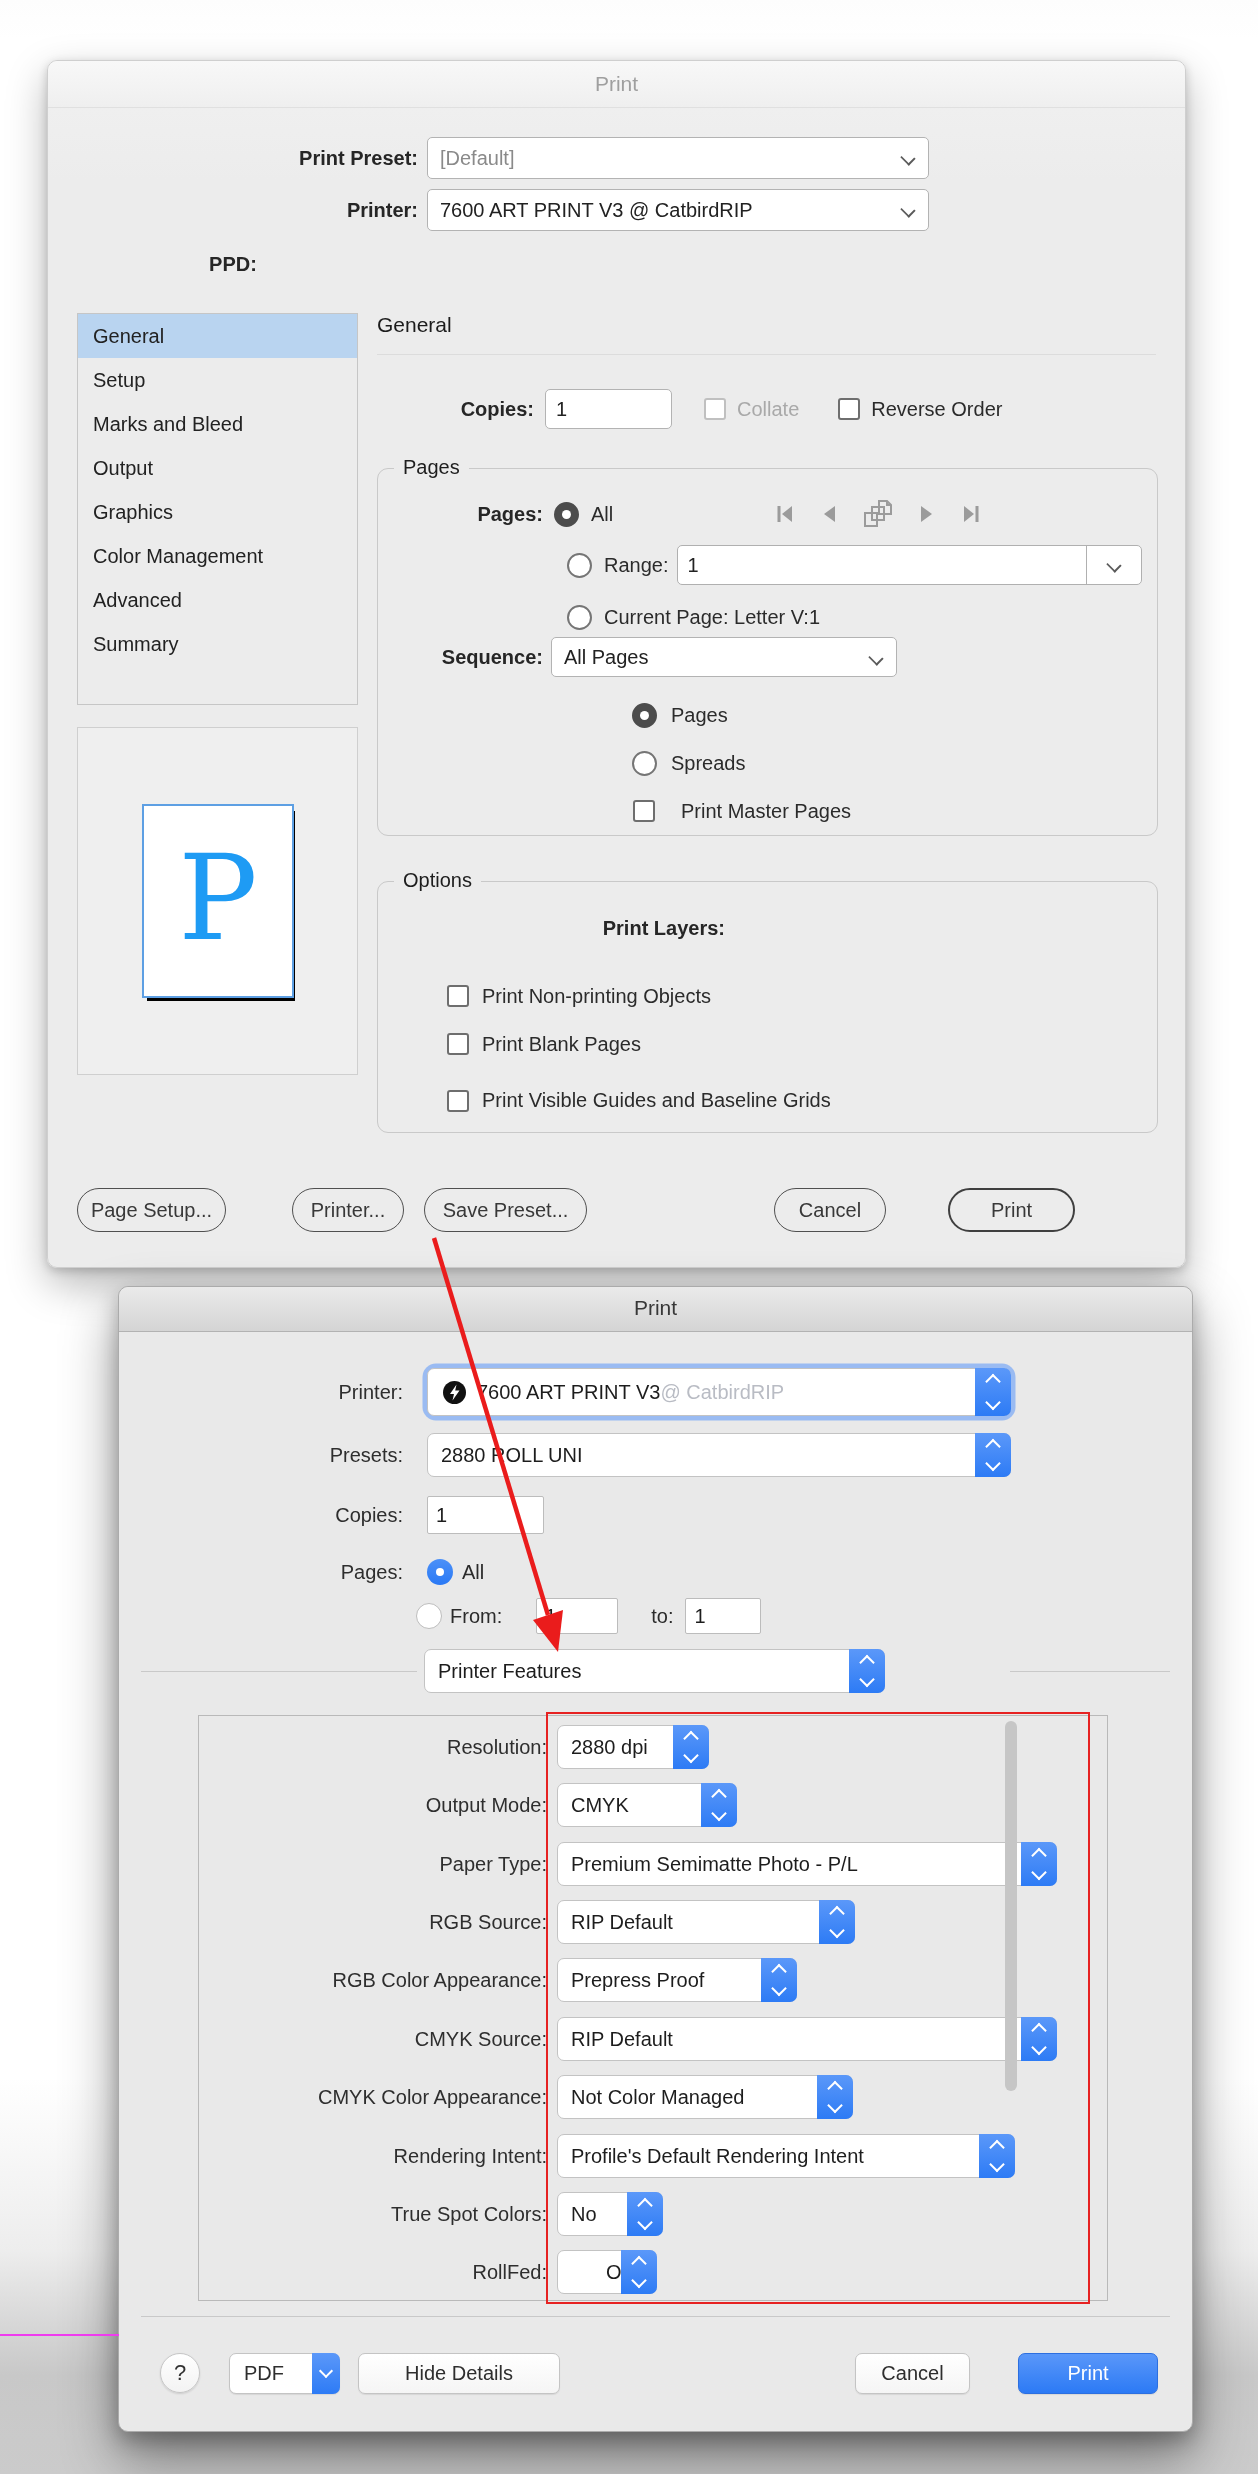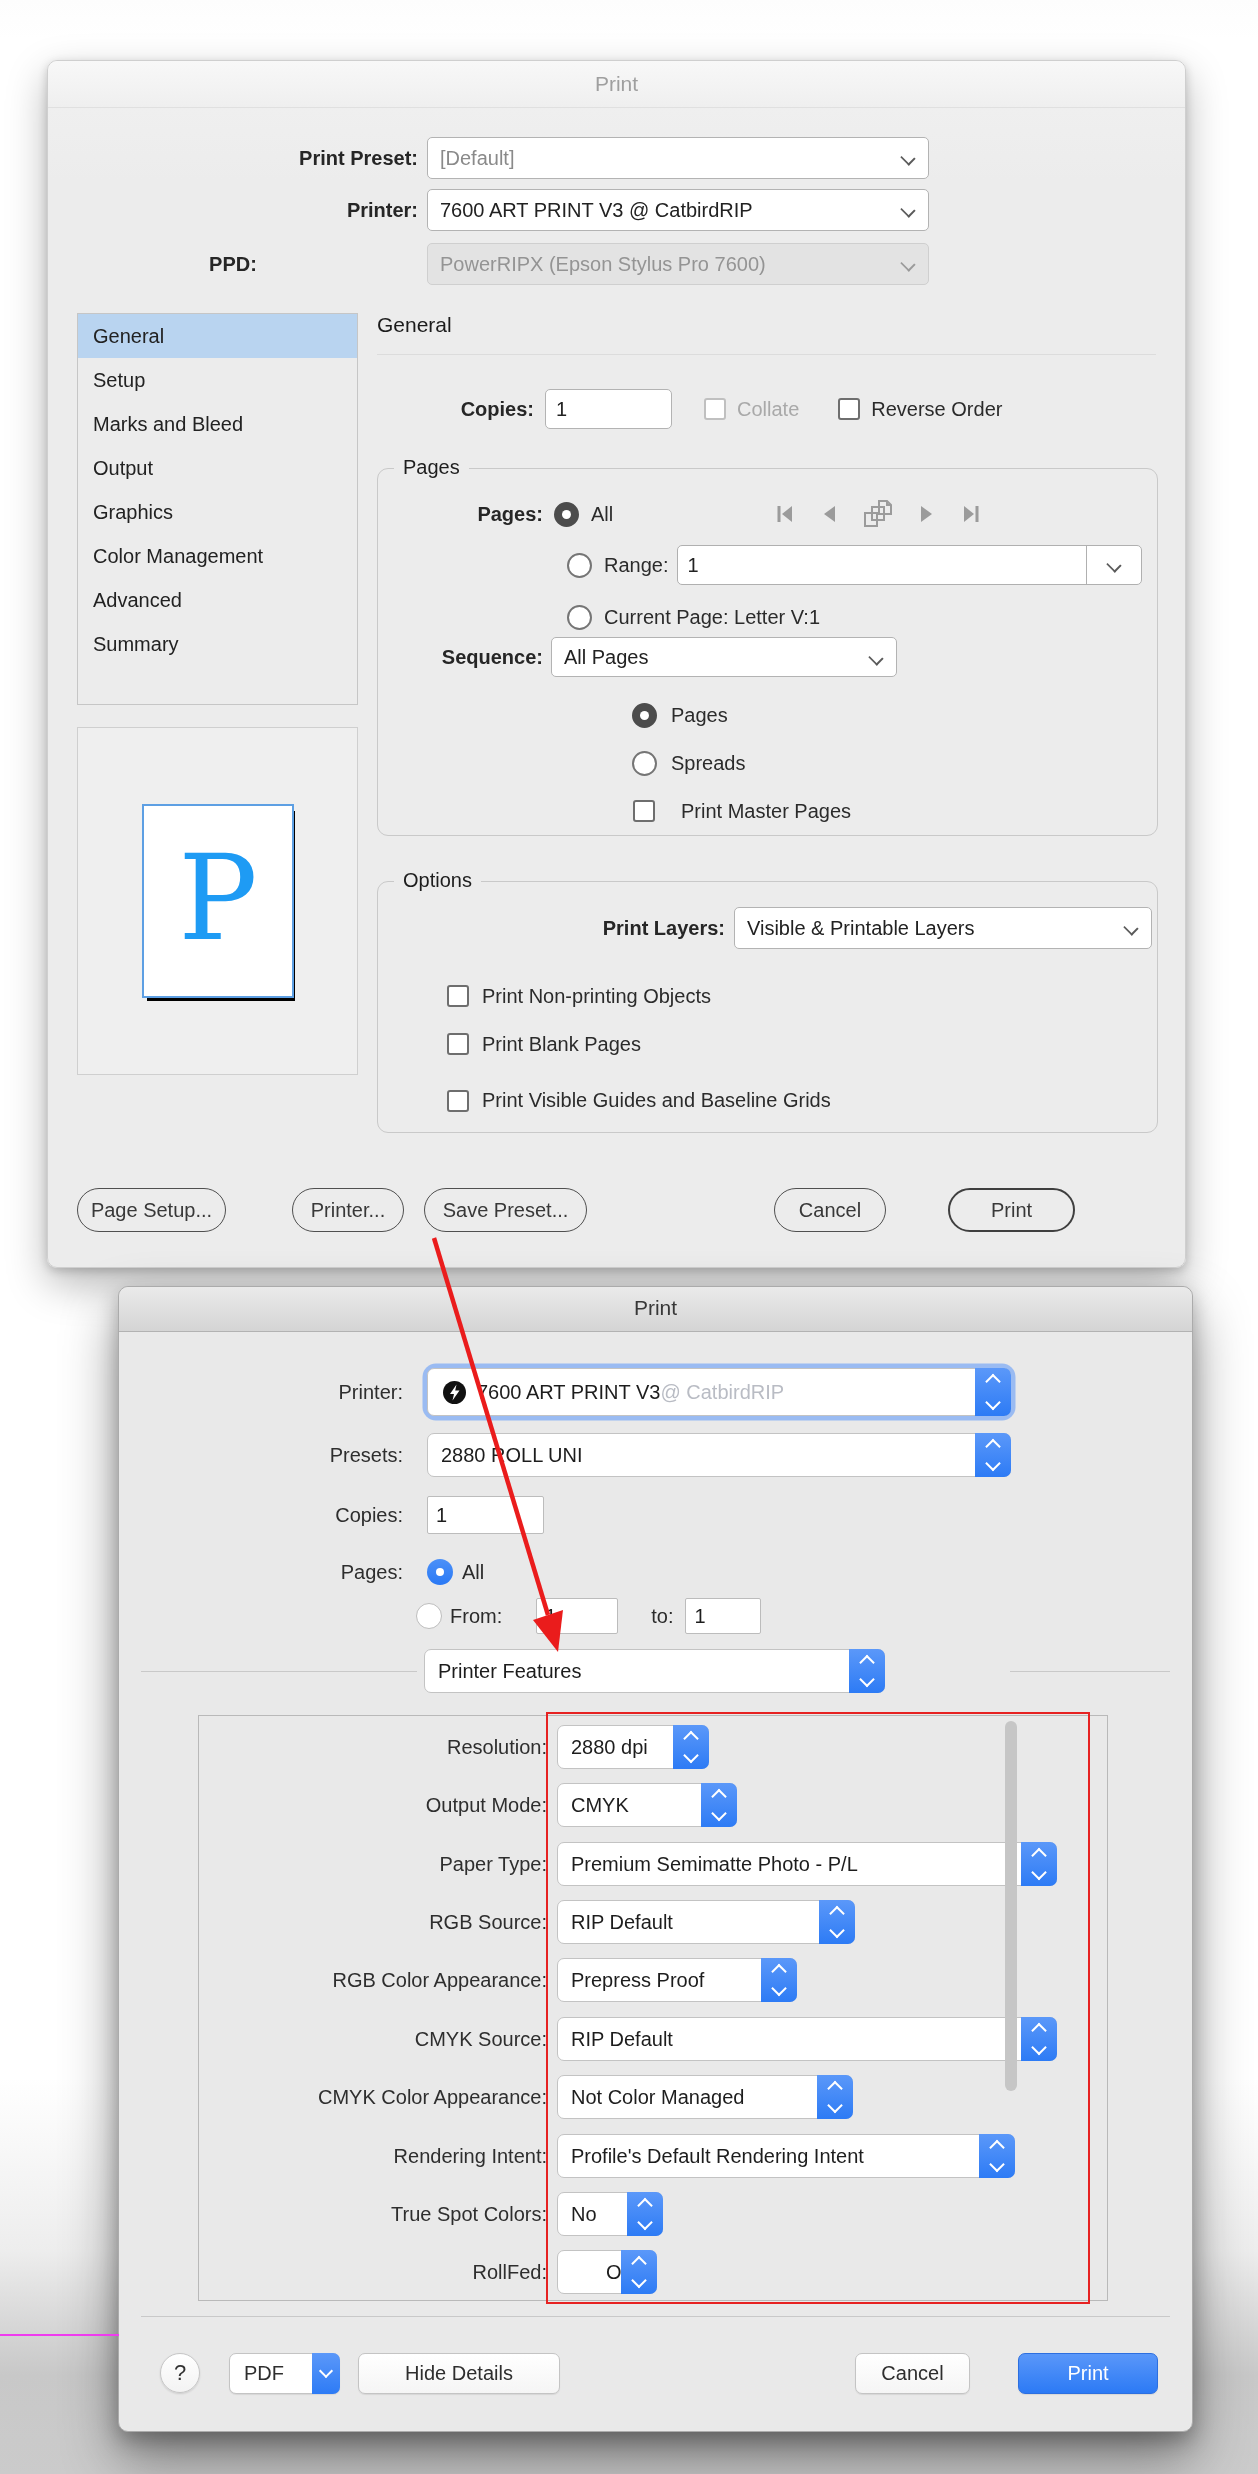--- a/index.html
+++ b/index.html
@@ -118,24 +118,20 @@
     </div>
     <div class="abs flexrow" style="left:0;top:128px;width:900px;height:42px;">
       <div class="lblb" style="width:379px;text-align:right;padding-right:9px;box-sizing:border-box;">Printer:</div>
       <div class="dd" style="width:502px;">
         <span>7600 ART PRINT V3 @ CatbirdRIP</span>
         <span class="vchev"></span>
       </div>
     </div>
     <div class="abs flexrow" style="left:0;top:182px;width:900px;height:42px;">
       <div class="lblb" style="width:379px;text-align:center;padding-right:9px;box-sizing:border-box;">PPD:</div>
-      <div class="dd disabled" style="width:502px;">
-        <span>PowerRIPX (Epson Stylus Pro 7600)</span>
-        <span class="vchev"></span>
-      </div>
     </div>
 
     <div class="sidebar">
       <div class="sb-item sel">General</div>
       <div class="sb-item">Setup</div>
       <div class="sb-item">Marks and Bleed</div>
       <div class="sb-item">Output</div>
       <div class="sb-item">Graphics</div>
       <div class="sb-item">Color Management</div>
       <div class="sb-item">Advanced</div>
@@ -237,24 +233,20 @@
         <span class="id-cb" style="margin-left:255px;"></span>
         <span class="lblr" style="margin-left:14px;">Print Master Pages</span>
       </div>
     </div>
 
     <div class="fieldbox" style="left:329px;top:820px;width:779px;height:250px;">
       <span class="legend">Options</span>
 
       <div class="abs flexrow" style="left:0;top:25px;height:42px;width:790px;">
         <div class="lblb" style="width:356px;text-align:right;padding-right:9px;box-sizing:border-box;">Print Layers:</div>
-        <div class="dd" style="width:418px;height:42px;">
-          <span>Visible &amp; Printable Layers</span>
-          <span class="vchev"></span>
-        </div>
       </div>
 
       <div class="abs flexrow" style="left:69px;top:94px;height:40px;width:700px;">
         <span class="id-cb"></span>
         <span class="lblr" style="margin-left:13px;">Print Non-printing Objects</span>
       </div>
       <div class="abs flexrow" style="left:69px;top:142px;height:40px;width:700px;">
         <span class="id-cb"></span>
         <span class="lblr" style="margin-left:13px;">Print Blank Pages</span>
       </div>

